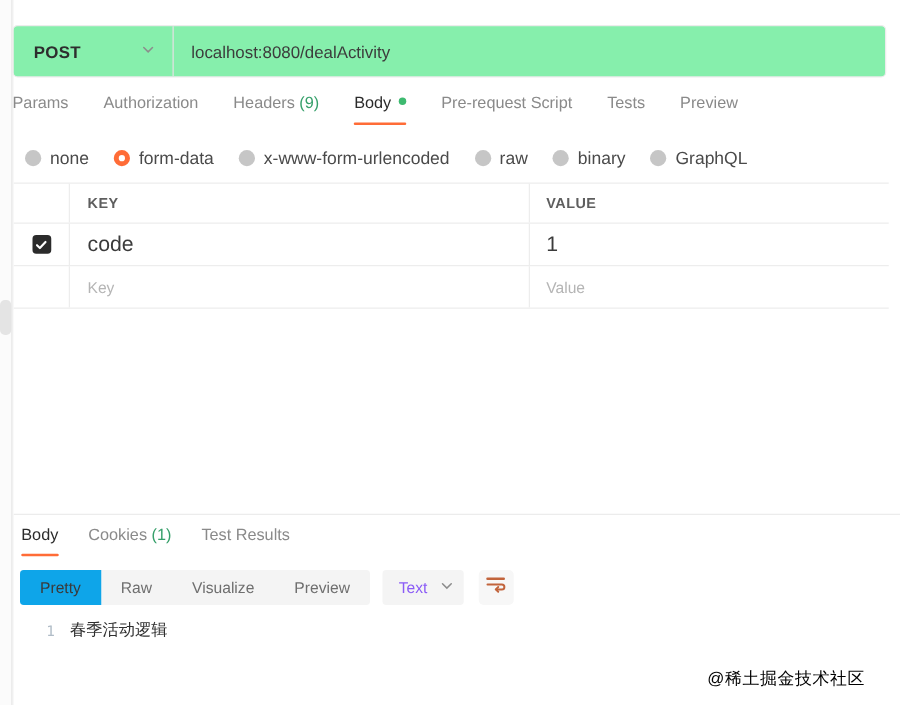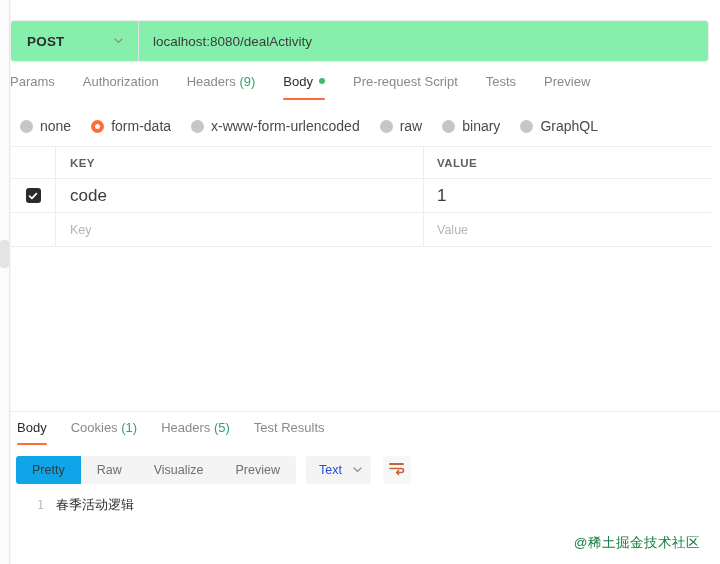--- a/index.html
+++ b/index.html
@@ -200,21 +200,21 @@
   .seg.active { background: #0ea5e9; color: #3a3a3a; }
   .fmt-select {
     display: flex; align-items: center;
     height: 28px;
     margin-left: 10px;
     padding: 0 8px 0 13px;
     background: #f4f4f4;
     border-radius: 3px;
     cursor: pointer;
   }
-  .fmt-label { font-size: 12.5px; color: #1d4ed8; margin-right: 10px; }
+  .fmt-label { font-size: 12.5px; color: #8b5cf6; margin-right: 10px; }
   .wrap-btn {
     width: 28px; height: 28px;
     margin-left: 12px;
     background: #f7f7f7;
     border-radius: 4px;
     display: flex; align-items: center; justify-content: center;
     cursor: pointer;
   }
 
   
@@ -232,22 +232,22 @@
     padding-top: 2px;
   }
   .res-text {
     font-size: 13px; color: #2f2f2f;
     line-height: 18px;
     font-family: "DejaVu Sans", "Liberation Sans", sans-serif;
   }
 
   
   .watermark {
-    position: absolute; right: 20px; bottom: 12px;
-    font-size: 13.5px; color: #15803d;
+    position: absolute; right: 28px; bottom: 12px;
+    font-size: 13.5px; color: #000000;
     letter-spacing: .5px;
     user-select: none;
   }
 </style>
 </head>
 <body>
 
 <div class="app">
 
   <div class="left-gutter">
@@ -343,21 +343,20 @@
     </div>
   </div>
 
   <div class="req-blank"></div>
 
   <div class="res-divider"></div>
 
   <div class="res-tabs">
     <div class="tab active"><span>Body</span></div>
     <div class="tab"><span>Cookies</span> <span class="count">(1)</span></div>
-    <div class="tab"><span>Headers</span> <span class="count">(5)</span></div>
     <div class="tab"><span>Test Results</span></div>
   </div>
 
   <div class="res-toolbar">
     <div class="segmented">
       <div class="seg active">Pretty</div>
       <div class="seg">Raw</div>
       <div class="seg">Visualize</div>
       <div class="seg">Preview</div>
     </div>

